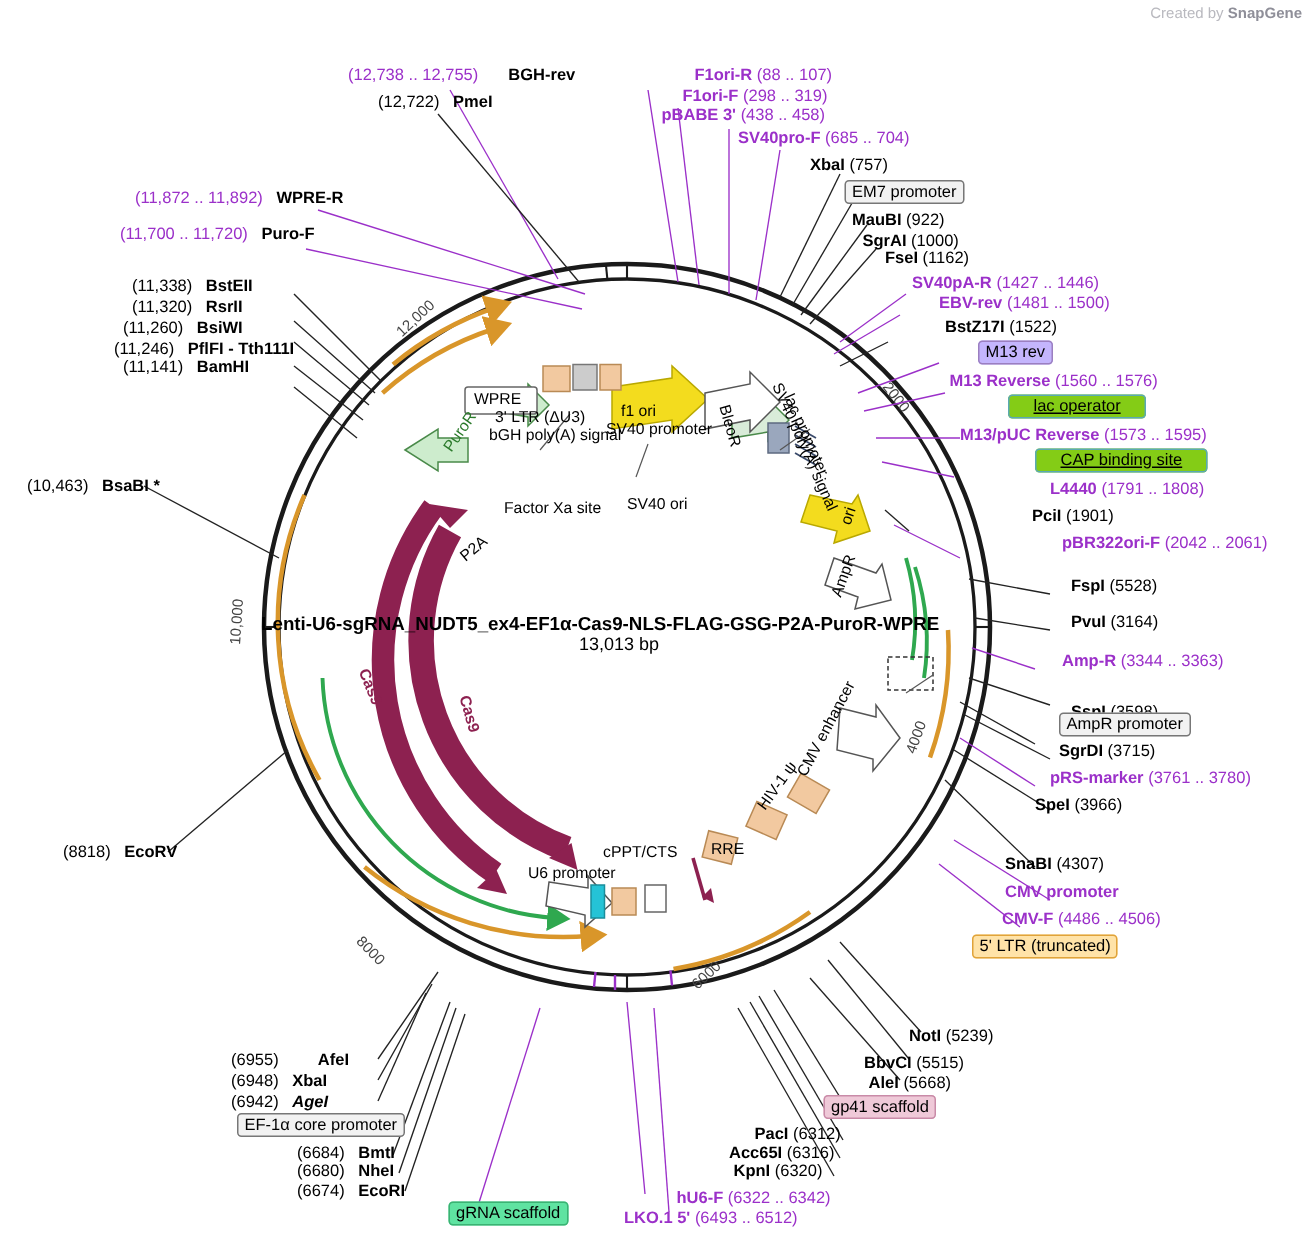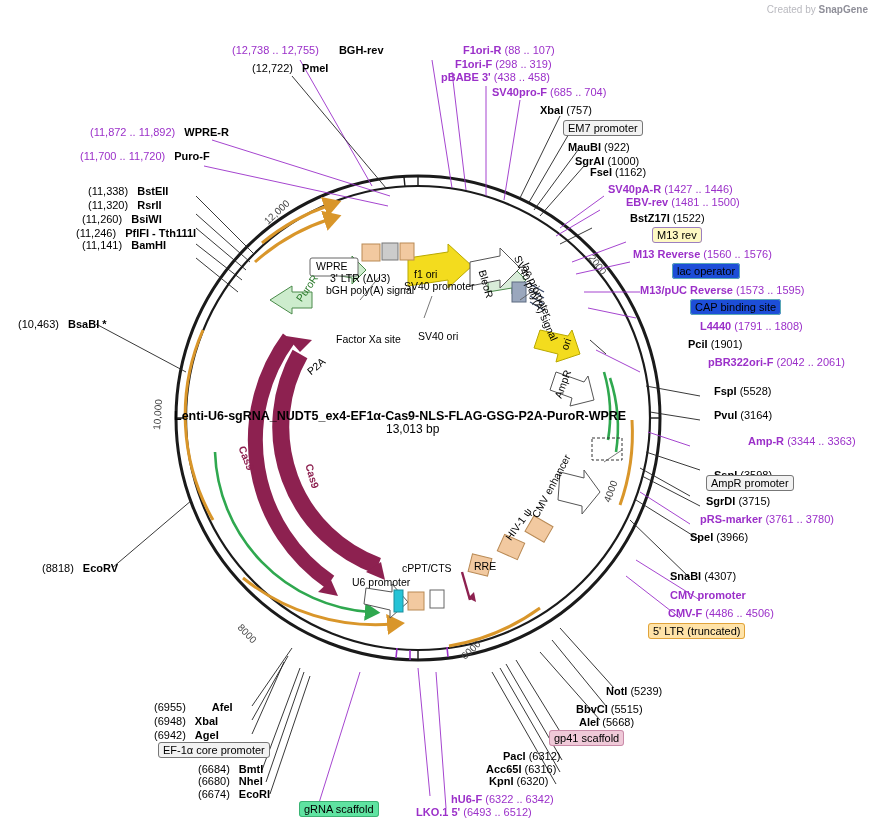--- a/index.html
+++ b/index.html
@@ -7,22 +7,22 @@
     width:876px;height:828px;position:relative;background:#ffffff;
     font-family:"Liberation Sans", sans-serif;
     overflow:hidden;
   }
   .lbl{position:absolute;white-space:nowrap;font-size:11px;line-height:12px;}
   .b{font-weight:bold;color:#000;}
   .pur{color:#9b30c9;}
   .coord{color:#9b30c9;font-weight:normal;}
   .num{color:#000;font-weight:normal;}
   .box{border:1px solid #777;border-radius:3px;padding:1px 4px;background:#f2f2f2;}
-  .boxlav{border:1px solid #9b7fc0;border-radius:3px;padding:1px 4px;background:#fef9c3;color:#000;}
-  .boxcyan{border:1px solid #5aa9b5;border-radius:3px;padding:1px 4px;background:#1d4ed8;color:#000;}
+  .boxlav{border:1px solid #9b7fc0;border-radius:3px;padding:1px 4px;background:#c4b5fd;color:#000;}
+  .boxcyan{border:1px solid #5aa9b5;border-radius:3px;padding:1px 16px;background:#84cc16;color:#000;text-decoration:underline;}
   .boxgreen{border:1px solid #3bb273;border-radius:3px;padding:1px 4px;background:#5fe3a1;color:#000;}
   .boxorange{border:1px solid #e0a33a;border-radius:3px;padding:1px 4px;background:#ffe3a8;color:#000;}
   .boxpink{border:1px solid #c98ba8;border-radius:3px;padding:1px 4px;background:#efc9d8;color:#000;}
   .credit{position:absolute;right:8px;top:4px;font-size:10px;color:#b9b9bf;}
   .credit .sg{color:#8f8f99;font-weight:bold;}
   svg{position:absolute;left:0;top:0;}
   .title{font-weight:bold;font-size:12.5px;}
   .bp{font-size:12px;}
   .tick{font-size:10px;fill:#444;}
   .featlbl{font-size:10.5px;}
@@ -331,21 +331,21 @@
 </div>
 
 <div class="lbl" style="left:714px;top:385px;">
   <span class="b">FspI</span>
   <span class="num">(5528)</span>
 </div>
 <div class="lbl" style="left:714px;top:409px;">
   <span class="b">PvuI</span>
   <span class="num">(3164)</span>
 </div>
-<div class="lbl" style="left:748px;top:435px;">
+<div class="lbl" style="left:708px;top:435px;">
   <span class="b pur">Amp-R</span>
   <span class="coord">(3344 .. 3363)</span>
 </div>
 <div class="lbl" style="left:714px;top:469px;">
   <span class="b">SspI</span>
   <span class="num">(3598)</span>
 </div>
 <div class="lbl" style="left:706px;top:477px;text-align:center;">
   <span class="box">AmpR promoter</span>
 </div>
@@ -424,21 +424,21 @@
 <div class="lbl" style="left:154px;top:701px;">
   <span class="num">(6955)</span>
   <span class="b" style="margin-left:23px;">AfeI</span>
 </div>
 <div class="lbl" style="left:154px;top:715px;">
   <span class="num">(6948)</span>
   <span class="b" style="margin-left:6px;">XbaI</span>
 </div>
 <div class="lbl" style="left:154px;top:729px;">
   <span class="num">(6942)</span>
-  <span class="b" style="margin-left:6px;">AgeI</span>
+  <span class="b" style="margin-left:6px;font-style:italic;">AgeI</span>
 </div>
 <div class="lbl" style="left:158px;top:744px;">
   <span class="box">EF-1α core promoter</span>
 </div>
 <div class="lbl" style="left:198px;top:763px;">
   <span class="num">(6684)</span>
   <span class="b" style="margin-left:6px;">BmtI</span>
 </div>
 <div class="lbl" style="left:198px;top:775px;">
   <span class="num">(6680)</span>

